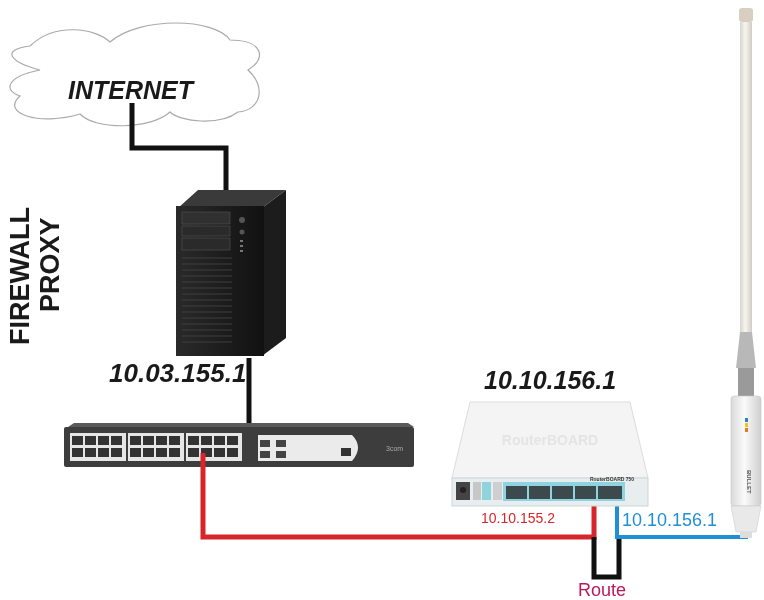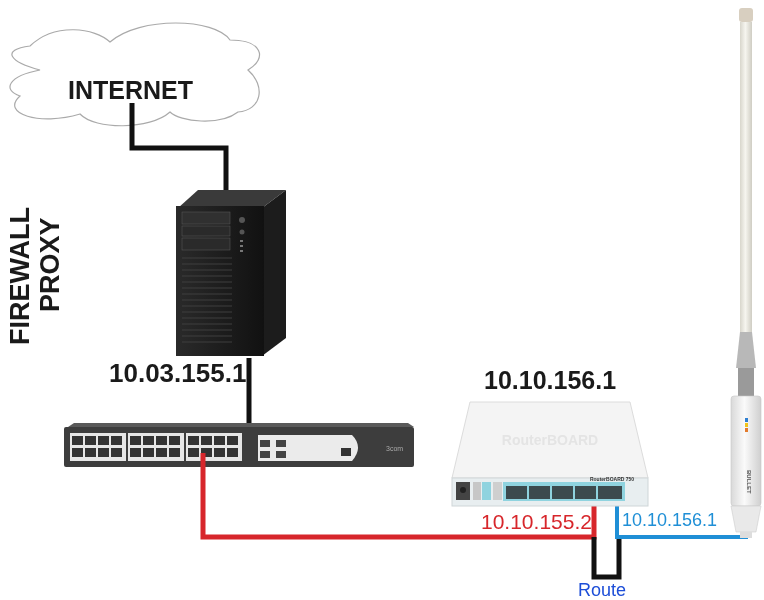--- a/index.html
+++ b/index.html
@@ -1,29 +1,29 @@
 <!DOCTYPE html>
 <html><head>
 <meta charset="utf-8">
 <style>
   html, body { margin: 0; padding: 0; background: #ffffff; }
   body { width: 764px; height: 600px; position: relative; overflow: hidden; font-family: "Liberation Sans", sans-serif; }
   svg#diagram { position: absolute; left: 0; top: 0; }
   .lbl { position: absolute; font-family: "Liberation Sans", sans-serif; white-space: nowrap; }
-  .bold { font-weight: bold; color: #1a1a1a; }
+  .bold { font-weight: bold; color: #1a1a1a; font-style: italic; }
   #internet-label { left: 68px; top: 76px; font-size: 25px; }
   #fw-label { left: 100px; top: 192px; width: 70px; height: 175px; }
   #fw-label span { position: absolute; font-size: 27px; font-weight: bold; color: #1a1a1a; transform-origin: left top; transform: rotate(-90deg); }
   #fw-firewall { left: 5px; top: 345px; }
   #fw-proxy { left: 35px; top: 312px; }
   #server-ip { left: 109px; top: 358px; font-size: 26px; }
   #router-ip { left: 484px; top: 366px; font-size: 25px; }
-  #red-ip { left: 481px; top: 510px; font-size: 21px; color: #d7262b; }
+  #red-ip { left: 481px; top: 510px; font-size: 14px; color: #d7262b; }
   #blue-ip { left: 622px; top: 510px; font-size: 18px; color: #1f8fd6; }
-  #route-label { left: 578px; top: 580px; font-size: 18px; color: #1d4ed8; }
+  #route-label { left: 578px; top: 580px; font-size: 18px; color: #be185d; }
 </style>
 </head>
 <body>
 
 <svg id="diagram" width="764" height="600" viewBox="0 0 764 600">
   <defs>
     <linearGradient id="antGrad" x1="0" x2="1" y1="0" y2="0">
       <stop offset="0" stop-color="#d8d6cc"></stop>
       <stop offset="0.45" stop-color="#f6f5ef"></stop>
       <stop offset="1" stop-color="#cfcdc3"></stop>

